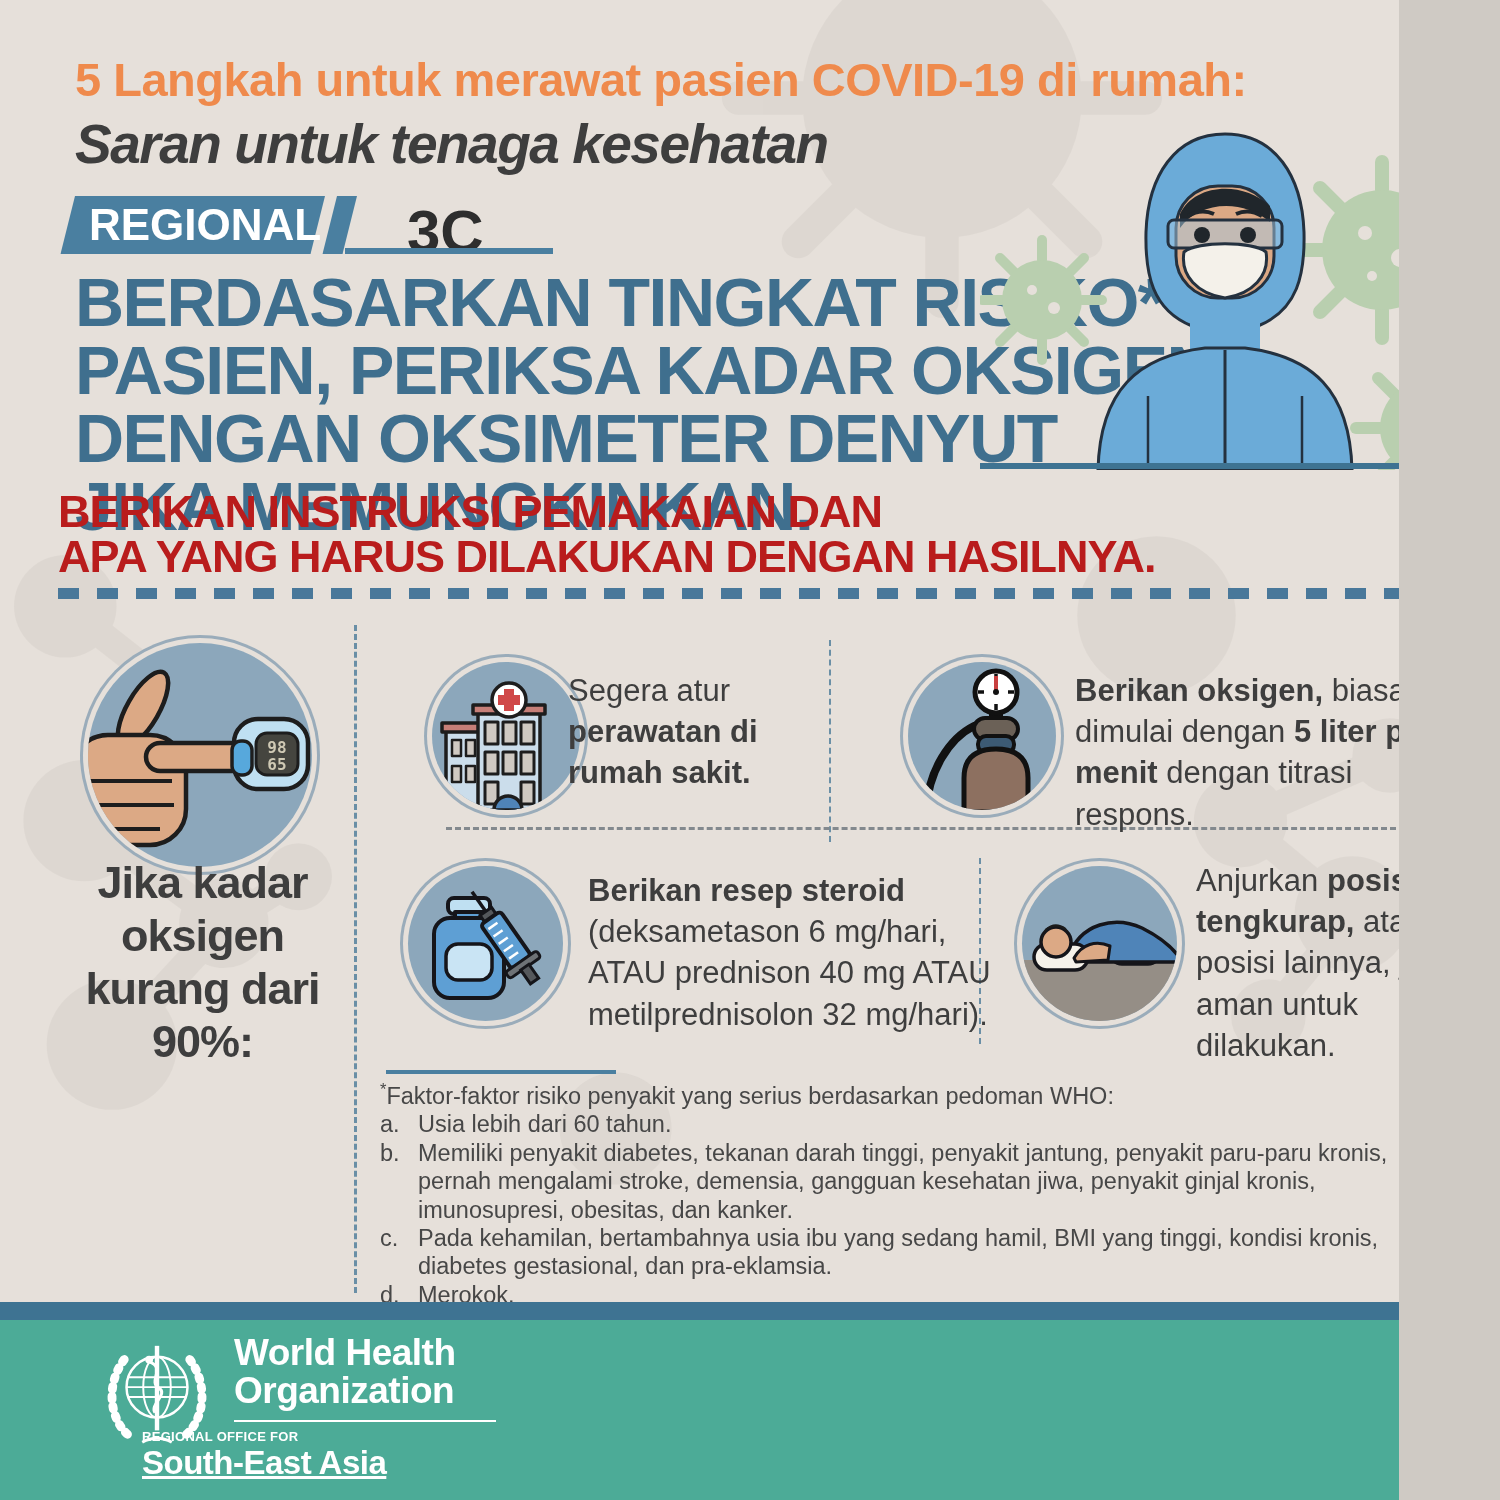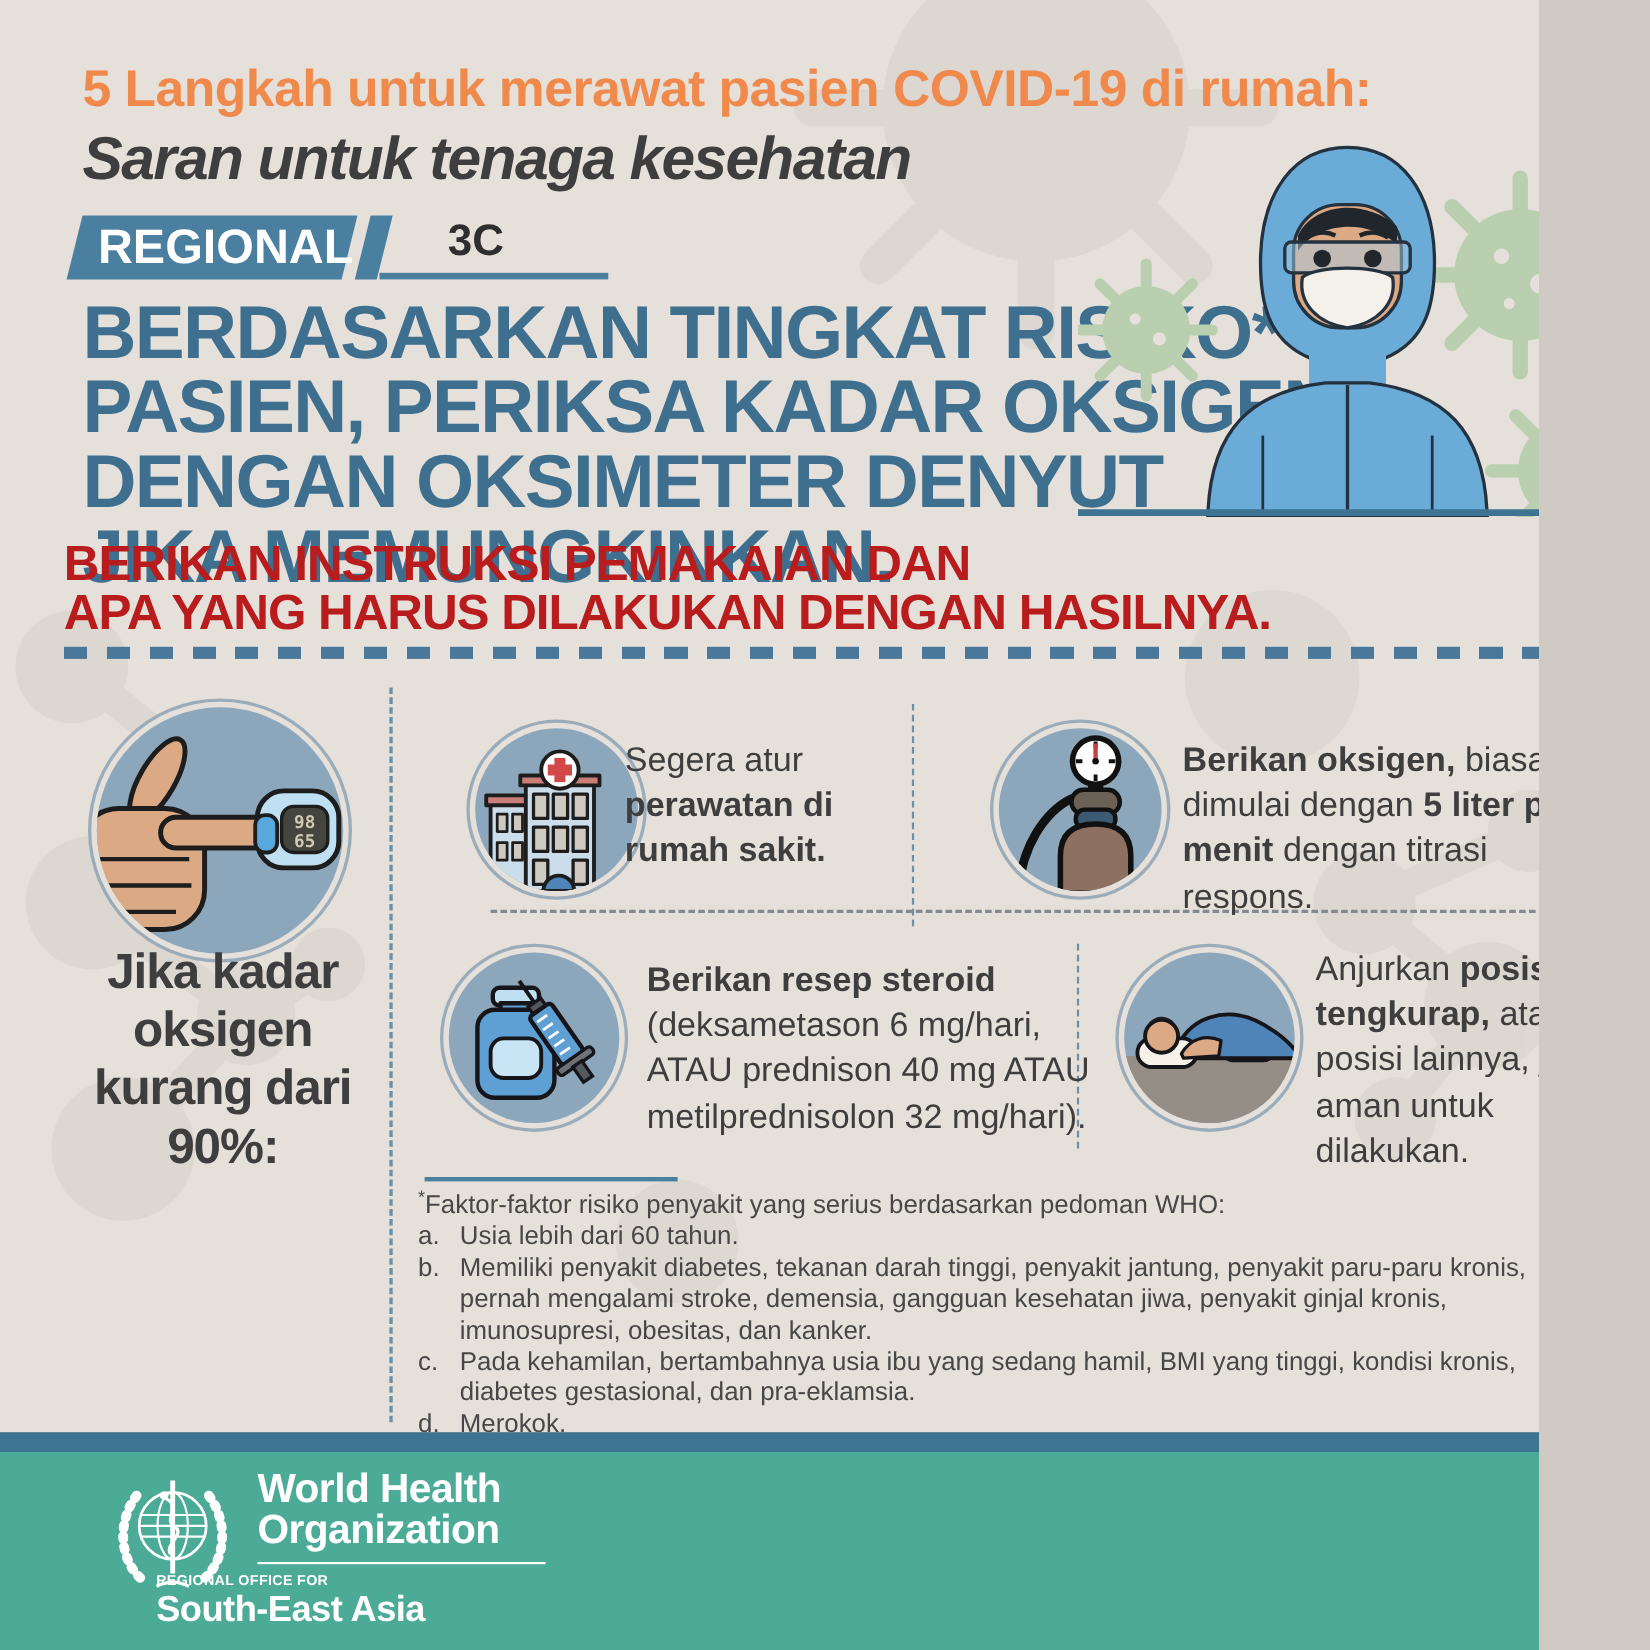--- a/index.html
+++ b/index.html
@@ -12,21 +12,21 @@
   .wm { position:absolute; inset:0; }
 
   
   .title { position:absolute; left:75px; top:52px; font-size:47px; font-weight:800; color:#EF8A4C; letter-spacing:-0.5px; white-space:nowrap; }
   .subtitle { position:absolute; left:75px; top:112px; font-size:55px; font-weight:700; font-style:italic; color:#3E3E3E; letter-spacing:-1.5px; }
 
   .badge { position:absolute; left:75px; top:196px; height:58px; width:560px; }
   .badge-bg { position:absolute; left:0; top:0; width:250px; height:58px; background:#4A7FA0; transform:skewX(-14deg); transform-origin:top left; }
   .badge-sliver { position:absolute; left:262px; top:0; width:20px; height:58px; background:#4A7FA0; transform:skewX(-14deg); transform-origin:top left; }
   .badge-label { position:absolute; left:14px; top:4px; font-size:44px; font-weight:800; color:#fff; }
-  .badge-num { position:absolute; left:332px; top:1px; font-size:40px; font-weight:800; color:#2E2E2E;text-align:center; }
+  .badge-num { position:absolute; left:332px; top:1px; font-size:60px; font-weight:800; color:#2E2E2E;text-align:center; }
   .badge-underline { position:absolute; left:270px; top:52px; width:208px; height:6px; background:#4A7FA0; }
 
   .heading-blue { position:absolute; left:75px; top:268px; font-size:68px; font-weight:800; color:#3F6F8E; line-height:1.0; letter-spacing:-1.5px; white-space:pre-line; }
   .heading-teal { position:absolute; left:58px; top:490px; font-size:45px; font-weight:800; color:#b91c1c; line-height:0.99; letter-spacing:-1px; white-space:pre-line; }
 
   .divider { position:absolute; left:58px; top:588px; width:1434px; height:11px;
     background:repeating-linear-gradient(90deg,#49789A 0 21px, transparent 21px 39px); }
 
   .vline { position:absolute; width:0; border-left:3px dashed #6A8FA6; }
   #vline-main { left:354px; top:625px; height:668px; }
@@ -62,21 +62,21 @@
 
   .footer-bar { position:absolute; left:0; top:1302px; width:1500px; height:18px; background:#3E7392; }
   .footer { position:absolute; left:0; top:1320px; width:1500px; height:180px; background:#4CAB97;padding-left:40px; }
   .who { position:absolute; left:98px; top:14px; display:flex; }
   .who-logo { width:118px; height:118px; margin-top:2px; flex:none; }
   .who-text { margin-left:18px; color:#fff; }
   .who-name { font-size:37px; font-weight:700; line-height:1.04; white-space:pre-line; letter-spacing:-0.5px; }
   .who-sep { width:262px; height:2px; background:#fff; margin:9px 0 7px; }
   .who-region-row { display:flex; align-items:baseline; margin-left:-92px;flex-direction:column; }
   .who-prefix { font-size:13px; font-weight:700; letter-spacing:0.3px; margin-right:10px; }
-  .who-region { font-size:33px; font-weight:700; letter-spacing:-0.5px; }
+  .who-region { font-size:33px; font-weight:700; letter-spacing:-0.5px;text-decoration:underline; }
 </style>
 </head>
 <body>
 
 <div class="canvas">
 
   <svg class="wm" viewBox="0 0 1500 1500">
     <g fill="#D6D0CA" opacity="0.5">
       <circle cx="1010" cy="105" r="150"></circle>
       <g stroke="#D6D0CA" stroke-width="36" stroke-linecap="round" fill="none">

